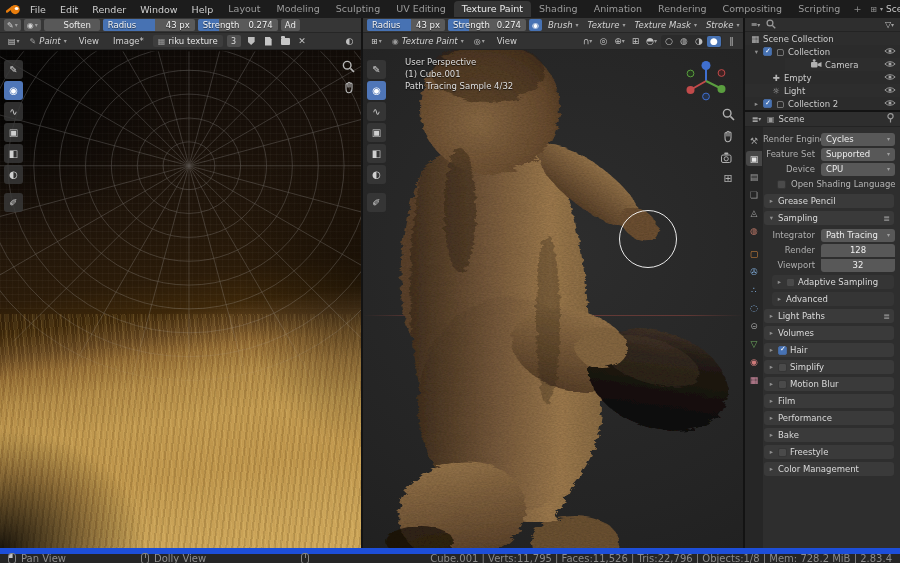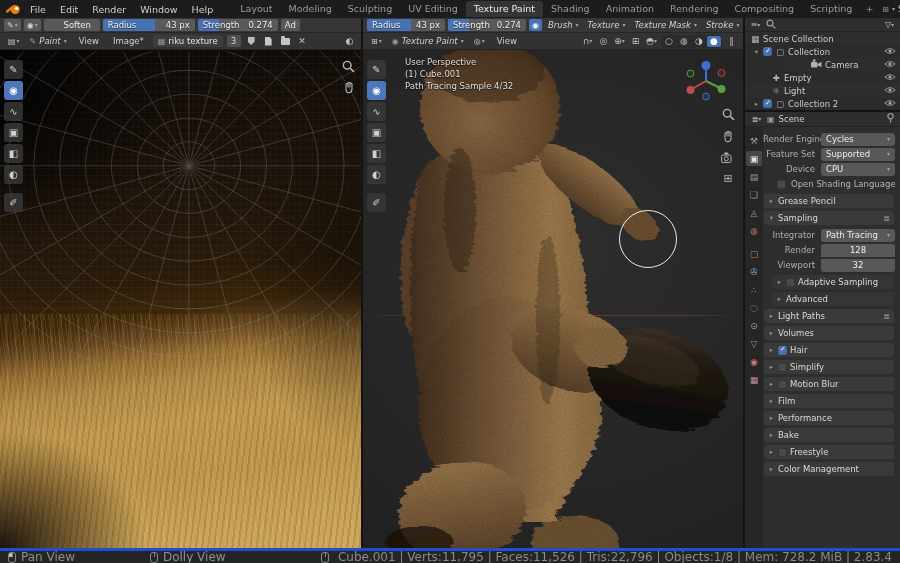--- a/index.html
+++ b/index.html
@@ -2,21 +2,21 @@
 <html><head>
 <meta charset="utf-8">
 <style>
   *{margin:0;padding:0;box-sizing:border-box;font-family:"DejaVu Sans","Liberation Sans",sans-serif;}
   html,body{width:900px;height:563px;overflow:hidden;background:#101010;}
   .app{width:900px;height:563px;display:flex;flex-direction:column;color:#d6d6d6;font-size:9px;position:relative;}
 
   
   .topbar{height:18px;background:#1c1c1c;display:flex;align-items:center;padding:0 6px;flex:0 0 18px;}
   .menu-item{padding:1px 7px;color:#cfcfcf;font-size:9.5px;border-radius:3px;}
-  .tabs{display:flex;margin-left:12px;height:16px;align-items:flex-end;}
+  .tabs{display:flex;margin-left:0;height:16px;align-items:flex-end;}
   .tab{padding:2px 8px 3px;color:#9b9b9b;font-size:9.5px;border-radius:4px 4px 0 0;white-space:nowrap;}
   .tab.active{background:#353535;color:#ececec;}
   .tab.add{color:#8a8a8a;padding:2px 5px 3px;}
   .top-right{margin-left:auto;display:flex;align-items:center;gap:4px;}
   .sel-widget{display:flex;align-items:center;gap:3px;color:#c9c9c9;font-size:9px;padding:0 4px;}
   .gicon8{color:#9a9a9a;font-size:8px;}
   .cv{font-size:6px;color:#9f9f9f;line-height:1;}
 
   
   .workspace{flex:1;display:flex;background:#101010;min-height:0;}
@@ -100,21 +100,21 @@
   .numfield{flex:1;height:13px;background:#585858;display:flex;align-items:center;justify-content:center;font-size:8.5px;color:#f0f0f0;}
   .numfield.top{border-radius:3px 3px 0 0;}
   .numfield.bot{border-radius:0 0 3px 3px;}
   .oslrow .plabel{width:14px;}
   .osl-label{color:#b4b4b4;font-size:8.5px;margin-left:5px;white-space:nowrap;}
   .panel{height:14px;margin:3px 3px 0 1px;background:#3a3a3a;border-radius:3px;display:flex;align-items:center;gap:3px;padding:0 4px;font-size:8.5px;color:#dadada;white-space:nowrap;overflow:hidden;}
   .panel.sub{background:#353535;margin-left:9px;}
   .panel .gicon{margin-left:auto;color:#989898;font-size:8px;}
 
   
-  .statusbar{height:15px;flex:0 0 15px;background:#252525;border-top:3px solid #1d4ed8;display:flex;align-items:center;padding:0 8px;font-size:12px;color:#8f8f8f;gap:5px;}
+  .statusbar{height:15px;flex:0 0 15px;background:#252525;border-top:6px solid #1d4ed8;display:flex;align-items:center;padding:0 8px;font-size:10px;color:#8f8f8f;gap:5px;}
   .mouse{width:8px;height:11px;border:1px solid #858585;border-radius:3px;position:relative;flex:none;}
   .mouse::before{content:"";position:absolute;left:3px;top:0;width:1px;height:4px;background:#858585;}
   .mouse.lmb::after{content:"";position:absolute;left:0;top:0;width:3px;height:4px;background:#c2c2c2;border-radius:2px 0 0 0;}
   .sb-stats{margin-left:auto;white-space:nowrap;color:#8a8a8a;}
 
   .shield{width:7px;height:8px;background:#bdbdbd;clip-path:polygon(0 0,100% 0,100% 60%,50% 100%,0 60%);flex:none;}
   .page{width:7px;height:9px;background:#c6c6c6;clip-path:polygon(0 0,70% 0,100% 30%,100% 100%,0 100%);flex:none;}
   .folder{width:9px;height:7px;background:#c6c6c6;border-radius:1px;position:relative;flex:none;}
   .folder::before{content:"";position:absolute;top:-2px;left:0;width:4px;height:2px;background:#c6c6c6;border-radius:1px 1px 0 0;}
 </style>

